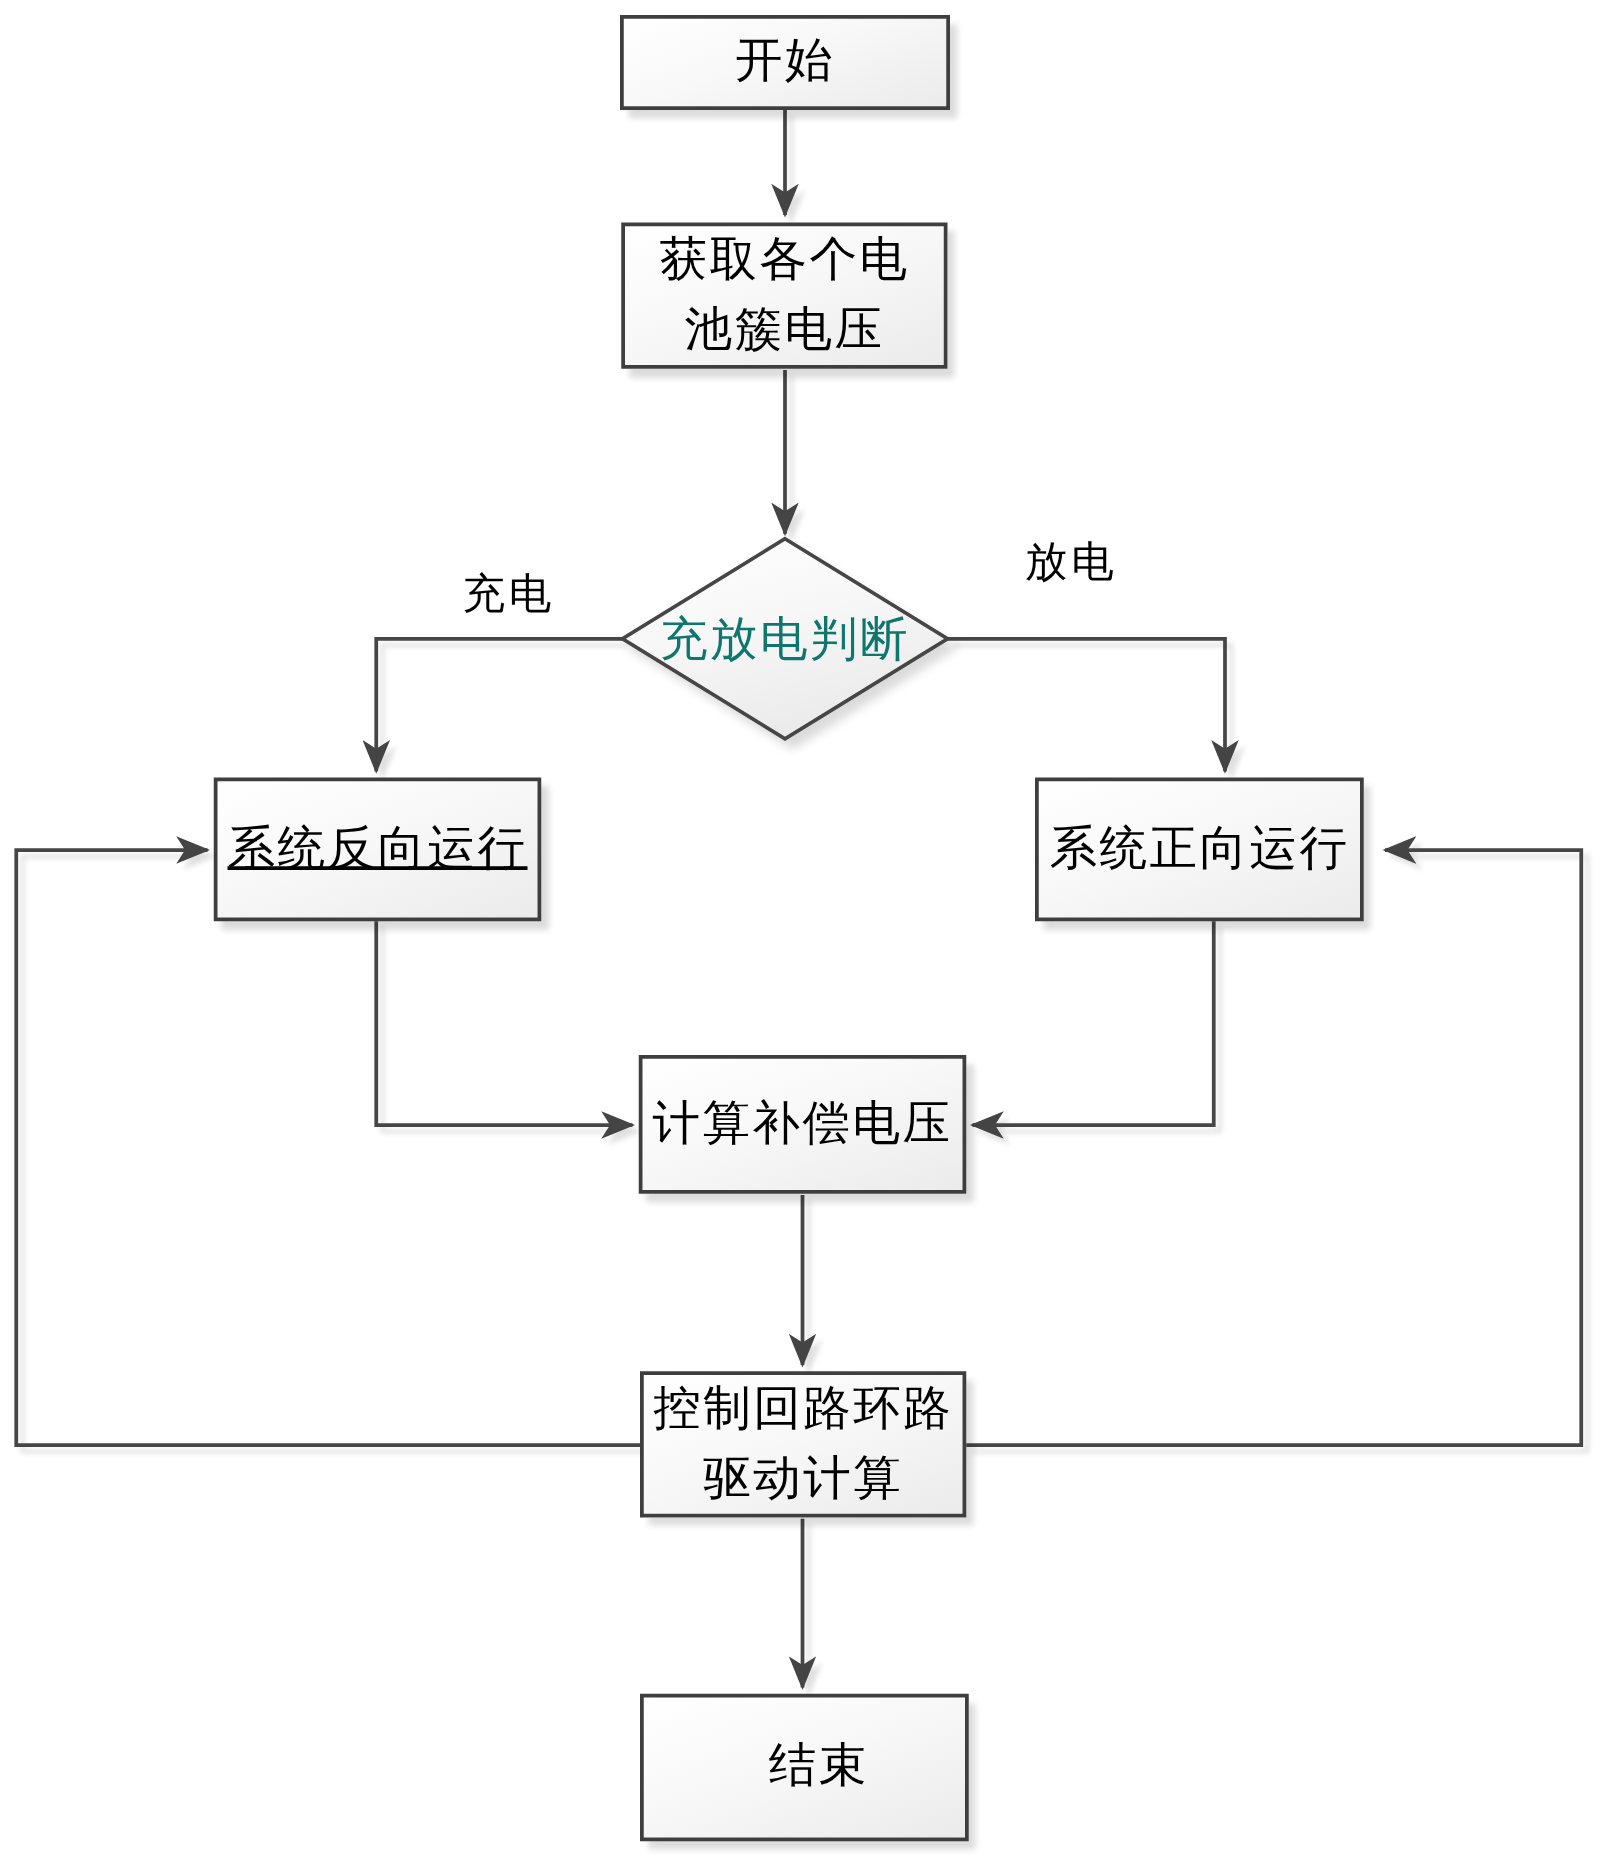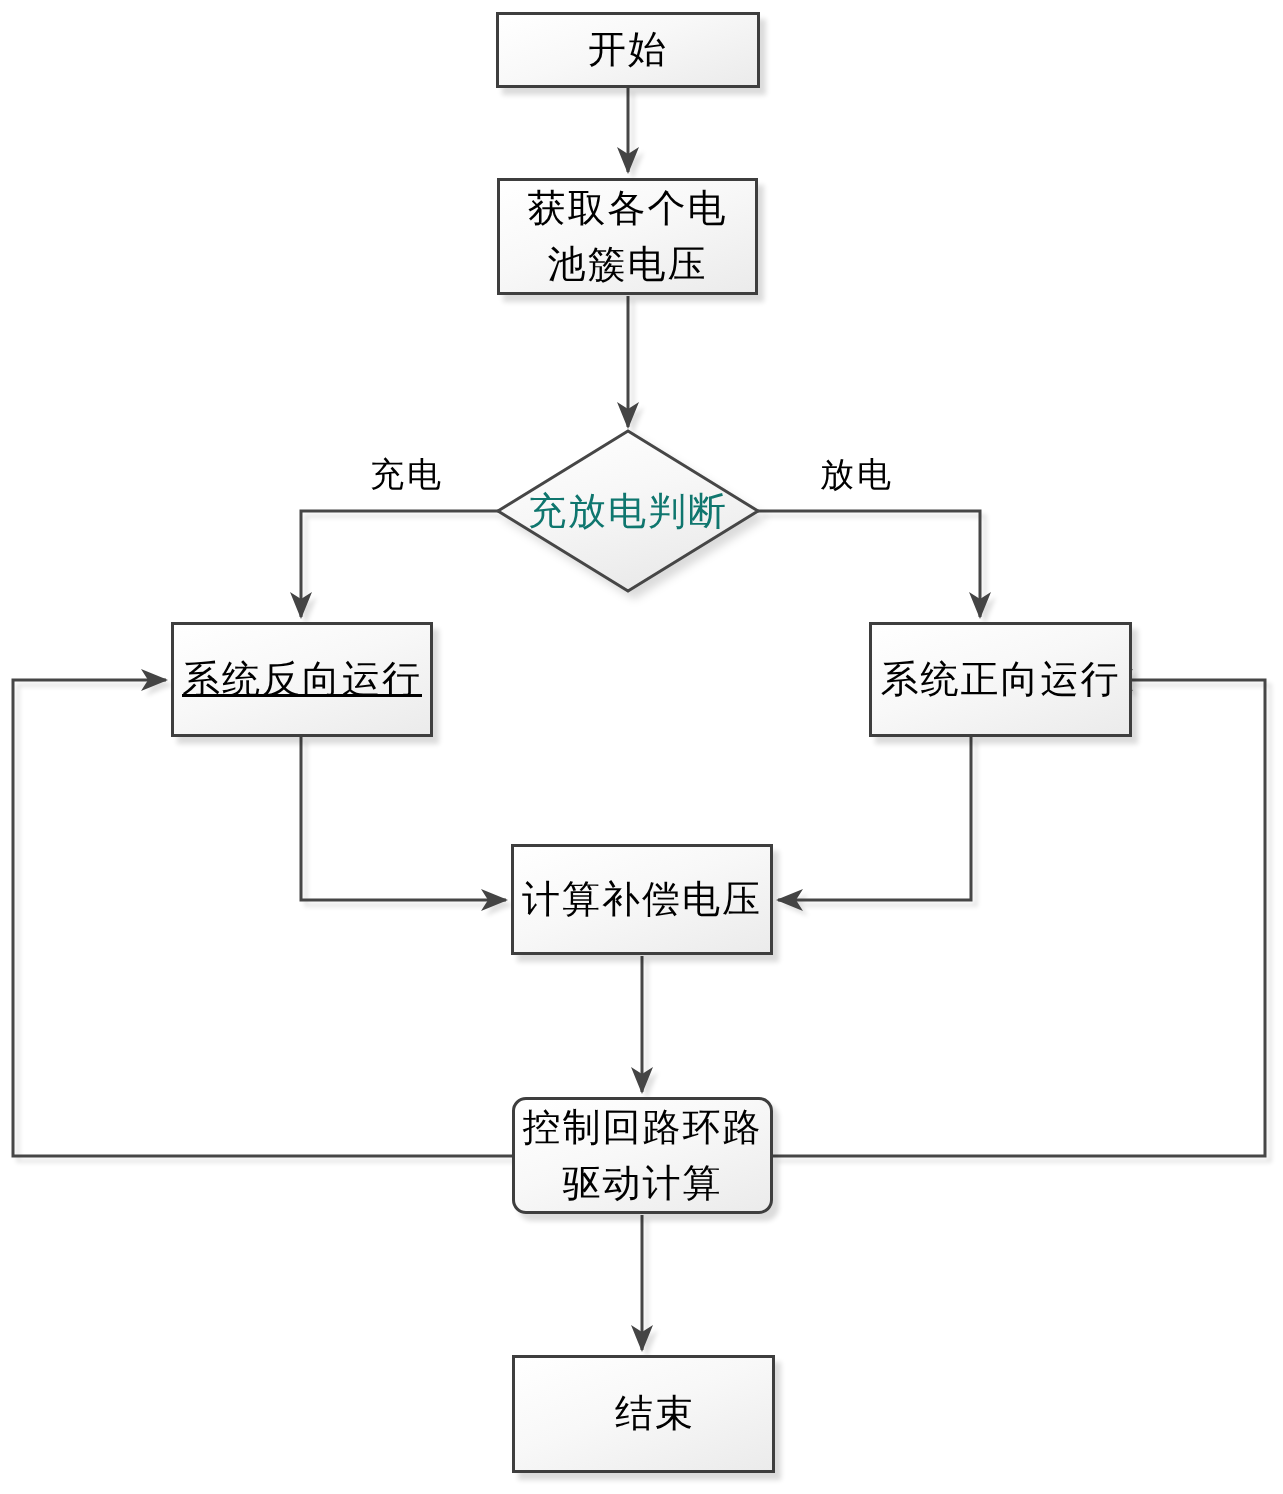--- a/index.html
+++ b/index.html
@@ -57,26 +57,26 @@
     align-items: center;
     justify-content: center;
     font-size: 38px;
     letter-spacing: 2px;
     color: #0f766e;
   }
   
   #node-start        { left: 496px; top: 12px;   width: 264px; height: 76px;  }
   #node-acquire      { left: 497px; top: 178px;  width: 261px; height: 117px; }
   #node-reverse      { left: 171px; top: 622px;  width: 262px; height: 115px; text-decoration: underline; }
-  #node-forward      { left: 869px; top: 622px;  width: 263px; height: 115px; }
+  #node-forward      { left: 828px; top: 622px;  width: 263px; height: 115px; }
   #node-compensation { left: 511px; top: 844px;  width: 262px; height: 111px; text-align: right; }
-  #node-control      { left: 512px; top: 1097px; width: 261px; height: 117px; border-radius: 14px; }
+  #node-control      { left: 512px; top: 1097px; width: 261px; height: 117px; }
   #node-end          { left: 512px; top: 1355px; width: 263px; height: 118px; padding-left: 23px; }
   #label-charge      { left: 347px; top: 453px;  width: 120px; height: 44px;  }
-  #label-discharge   { left: 797px; top: 453px;  width: 120px; height: 44px;  }
+  #label-discharge   { left: 797px; top: 428px;  width: 120px; height: 44px;  }
 </style>
 </head>
 <body>
 
 <div id="canvas">
 
   <svg id="wires" viewBox="0 0 1283 1494" xmlns="http://www.w3.org/2000/svg">
     <defs>
       <marker id="arrow" markerUnits="userSpaceOnUse" markerWidth="28" markerHeight="22" refX="25" refY="11" orient="auto">
         <path d="M0,0 L27,11 L0,22 L7,11 Z" fill="#444444"></path>

